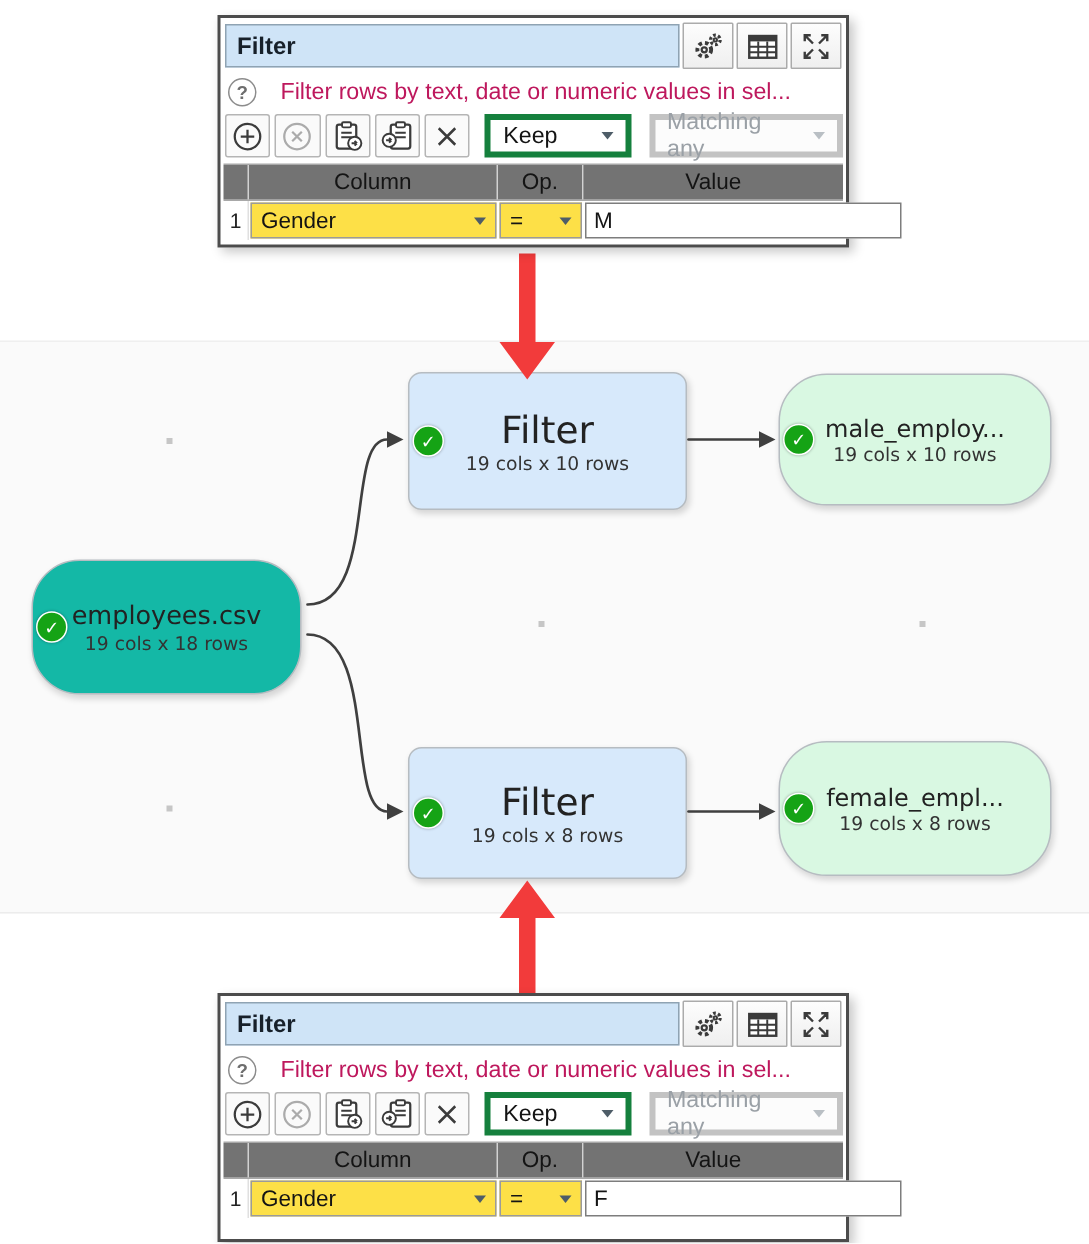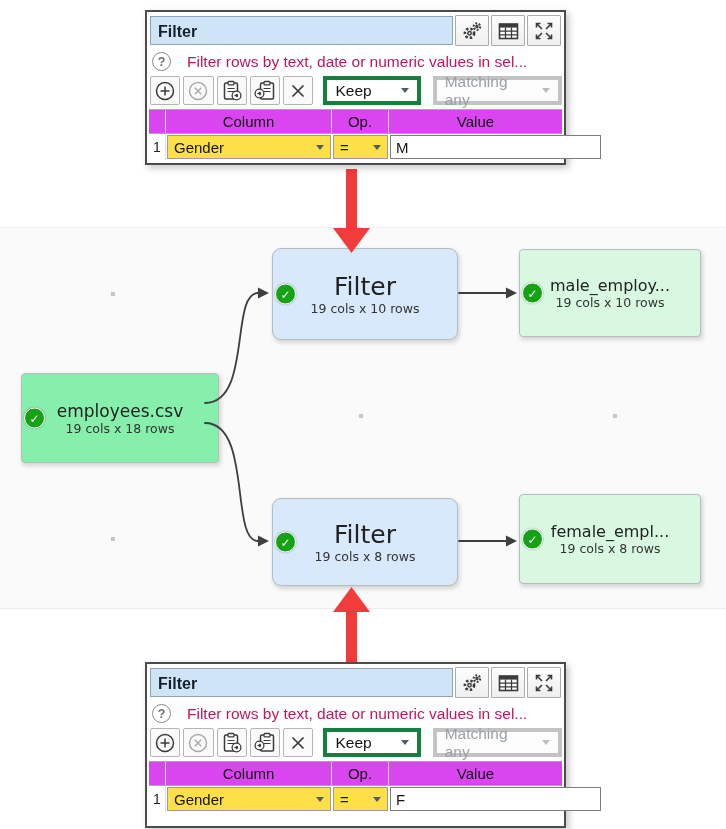--- a/index.html
+++ b/index.html
@@ -15,21 +15,21 @@
   svg.overlay{position:absolute;left:0;top:0;z-index:3;pointer-events:none;}
   .edge{stroke:#3f3f3f;stroke-width:1.8;fill:none;stroke-linecap:round;}
   .edgehead{fill:#3f3f3f;}
 
   
   .node{position:absolute;border:1px solid #b6bcc1;box-sizing:border-box;z-index:2;
         box-shadow:1.5px 2.5px 4px rgba(0,0,0,.15);display:flex;flex-direction:column;
         align-items:center;justify-content:center;font-family:"DejaVu Sans",sans-serif;}
   .node .lbl{color:#222;white-space:nowrap;}
   .node .sub{font-size:12.5px;color:#333;white-space:nowrap;}
-  .node-round{border-radius:4px;}
+  .node-round{border-radius:32px;}
   .node-rect{border-radius:9px;}
   .lbl-big{font-size:25px;}
   .lbl-med{font-size:17px;}
   .lbl-sm{font-size:16px;}
   .check{position:absolute;left:2px;top:50%;transform:translateY(-50%);width:21px;height:21px;
          border-radius:50%;border:1.5px solid #fff;box-sizing:border-box;color:#fff;
          display:flex;align-items:center;justify-content:center;font-size:12px;font-weight:bold;
          box-shadow:0 0 2px rgba(0,0,0,.35);}
   .check::before{content:"✓";}
 
@@ -59,42 +59,42 @@
          justify-content:space-between;padding:0 8px;font-size:15.5px;color:#141414;box-sizing:border-box;}
   .combo-keep{width:99px;margin-left:7px;}
   .combo-matching{width:132px;margin-left:9px;color:#9aa0a6;border-color:#c3c3c3;background:#fcfcfc;}
   .tri{width:0;height:0;border-left:4.5px solid transparent;border-right:4.5px solid transparent;
        border-top:5.5px solid #4e5d68;flex:none;margin-left:6px;}
   .combo-matching .tri{border-top-color:#b9bfc4;}
 
   .ftable{margin:1px 2px 0 2px;font-size:15px;color:#141414;}
   .frow{display:grid;grid-template-columns:17px 166px 57px auto;}
   .fhead{border-top:1px solid #a8a8a8;border-bottom:1px solid #a8a8a8;}
-  .fhead .cell{height:23px;line-height:23px;text-align:center;border-right:1px solid #d2d2d2;background:#d946ef;}
+  .fhead .cell{height:23px;line-height:23px;text-align:center;border-right:1px solid #d2d2d2;background:#737373;}
   .fbody .cell{height:26px;display:flex;align-items:center;}
   .cell-num{justify-content:center;font-size:14px;color:#222;border-right:1px solid #e0e0e0;}
   .cellcombo{flex:1;height:24px;margin:1px;border:1px solid #9b9b9b;background:#fde047;display:flex;
              align-items:center;justify-content:space-between;padding:0 6px;box-sizing:border-box;}
   .cellcombo .tri{border-top-width:5px;}
   .vinput{flex:1;height:24px;margin:1px;border:1px solid #7d7d7d;padding:0 5px;box-sizing:border-box;
           font:15px "Liberation Sans",sans-serif;color:#141414;outline:none;min-width:0;}
 </style>
 </head>
 <body>
 
 <div class="screen">
 
   <div class="canvas">
     <div class="dot" style="left:111px;top:64px;"></div>
     <div class="dot" style="left:359px;top:186px;"></div>
     <div class="dot" style="left:613px;top:186px;"></div>
     <div class="dot" style="left:111px;top:309px;"></div>
   </div>
 
-  <div class="node node-round" style="left: 21px; top: 373px; width: 198px; height: 90px; background: #86efac;">
+  <div class="node node-round" style="left: 21px; top: 373px; width: 180px; height: 90px; background: #14b8a6;">
     <span class="check" style="background: rgb(21, 163, 21);"></span>
     <span class="lbl lbl-med">employees.csv</span>
     <span class="sub">19 cols x 18 rows</span>
   </div>
 
   <div class="node node-rect" style="left: 272px; top: 248px; width: 186px; height: 92px; background: rgb(215, 233, 251);">
     <span class="check" style="background: rgb(21, 163, 21);"></span>
     <span class="lbl lbl-big">Filter</span>
     <span class="sub">19 cols x 10 rows</span>
   </div>

